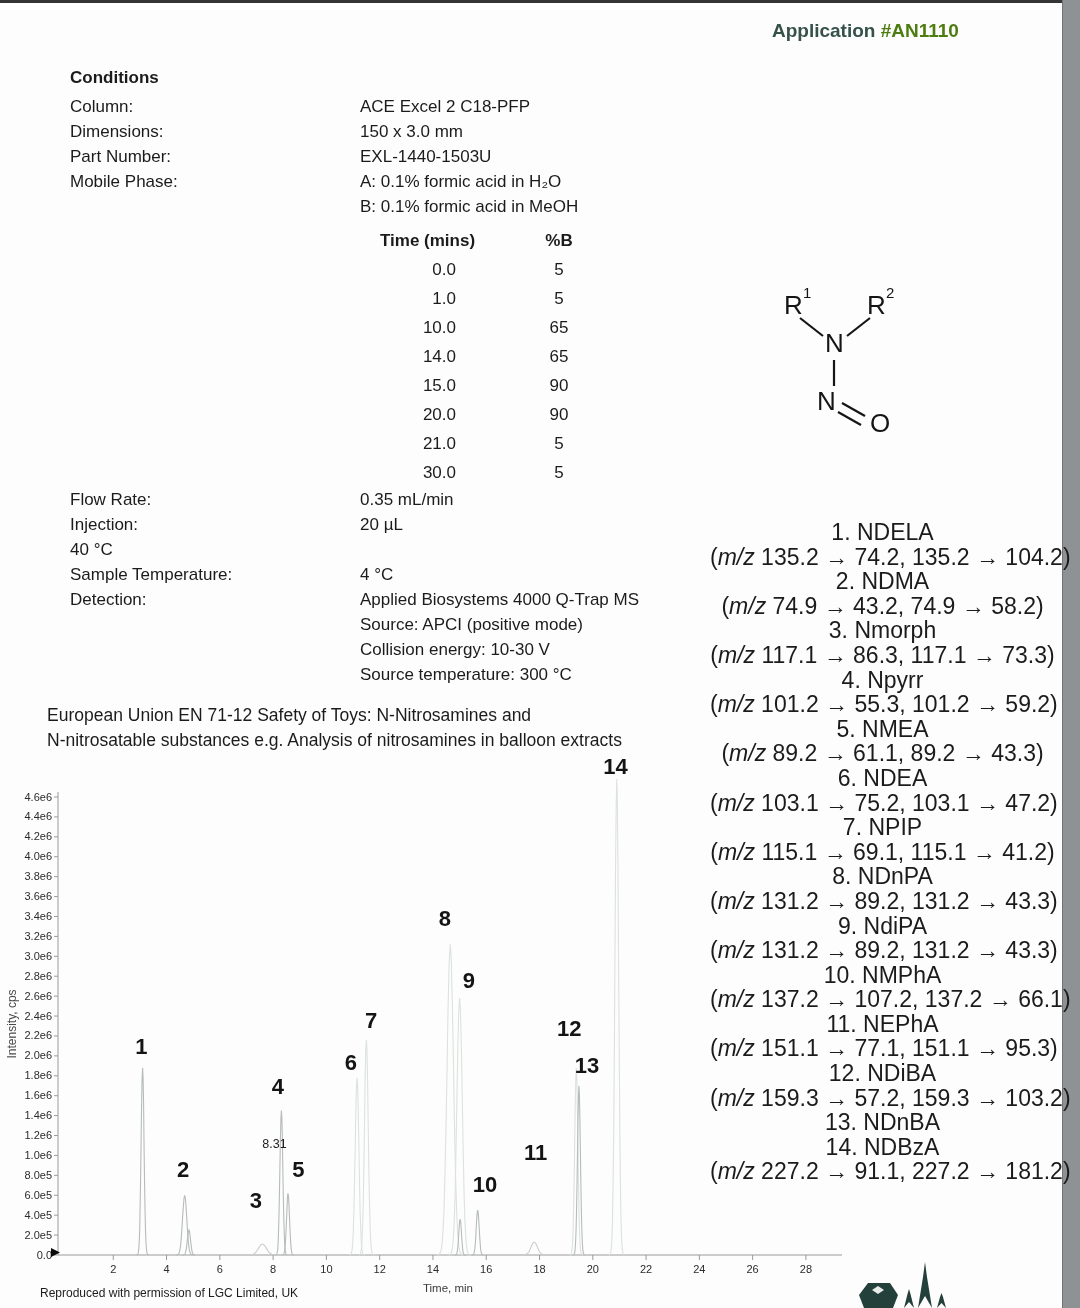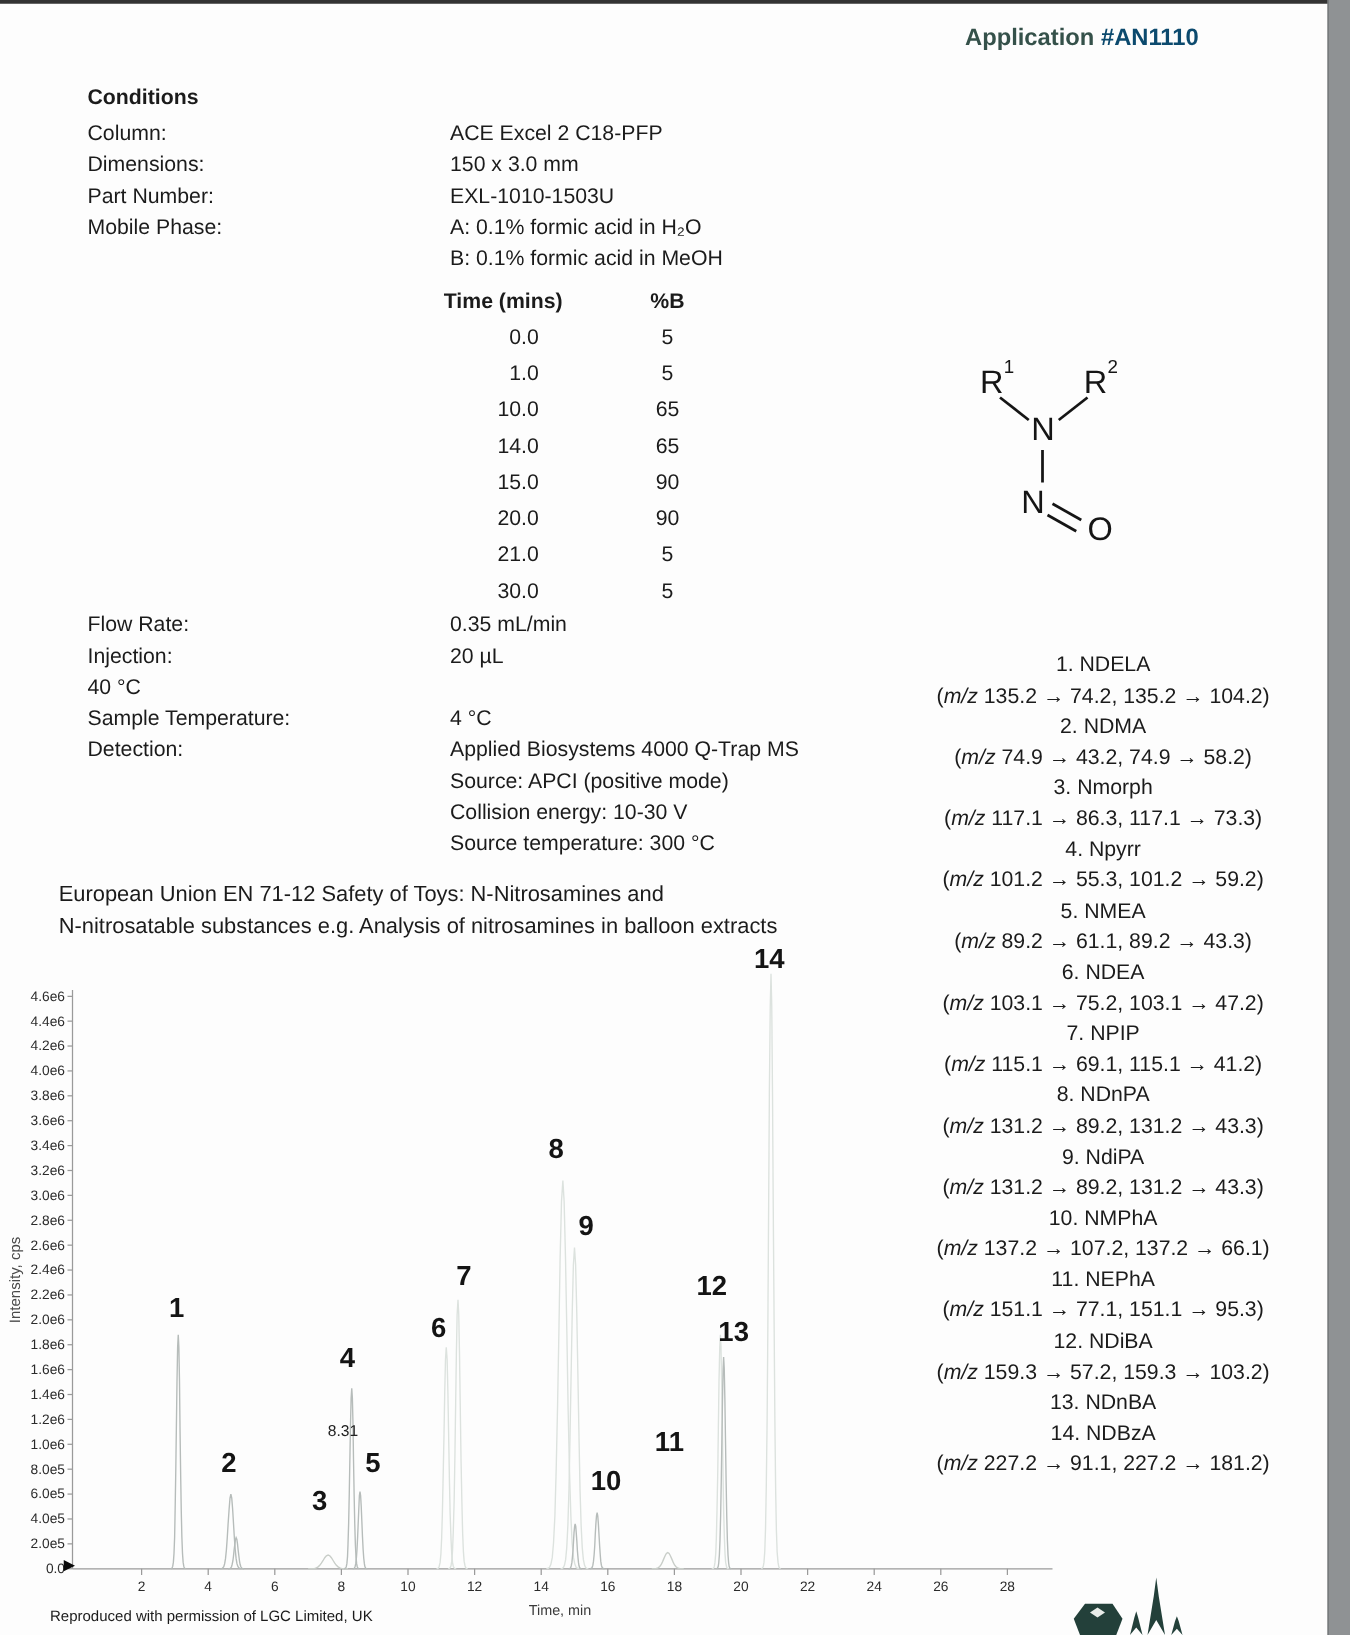--- a/index.html
+++ b/index.html
@@ -5,41 +5,41 @@
   html,body{margin:0;padding:0;}
   body{
     width:1080px;height:1308px;position:relative;overflow:hidden;
     background:#fdfdfd;color:#1b1b1b;
     font-family:"Liberation Sans", sans-serif;
   }
   .top-line{position:absolute;left:0;top:0;width:1080px;height:3px;background:#343434;}
   .right-bar{position:absolute;right:0;top:0;width:17px;height:1308px;background:#8f9294;border-left:1px solid #707475;}
   .app-header{position:absolute;left:772px;top:20px;font-size:19px;font-weight:bold;white-space:nowrap;}
   .app-header .app-label{color:#35514a;}
-  .app-header .app-number{color:#0c4a6e;}
+  .app-header .app-number{color:#4d7c0f;}
 
   .cond-heading{position:absolute;left:70px;top:68px;font-size:17px;font-weight:bold;}
   .cond-block{position:absolute;font-size:17px;}
   #cond-rows-1{left:70px;top:94px;}
   #cond-rows-2{left:70px;top:487px;}
   .cond-row{display:flex;}
   .cond-label{width:290px;flex:0 0 290px;line-height:25px;}
   .cond-values div{line-height:25px;}
 
-  .grad-table{position:absolute;left:355px;top:226px;font-size:17px;}
+  .grad-table{position:absolute;left:380px;top:226px;font-size:17px;}
   .grad-head{display:flex;font-weight:bold;line-height:29px;}
   .grad-h1{width:115px;}
   .grad-h2{width:60px;margin-left:34px;text-align:center;}
   .grad-row{display:flex;line-height:29px;}
   .grad-c1{width:115px;text-align:right;padding-right:39px;box-sizing:border-box;}
   .grad-c2{width:60px;margin-left:34px;text-align:center;}
 
   .structure{position:absolute;left:762px;top:272px;}
 
-  .compound-list{position:absolute;left:710px;top:520px;width:345px;text-align:center;font-size:17px;}
+  .compound-list{position:absolute;left:710px;top:520px;width:345px;text-align:center;font-size:23px;}
   .comp-name{line-height:24.6px;}
   .comp-trans{line-height:24.6px;white-space:nowrap;}
 
   .eu-heading{position:absolute;left:47px;top:703px;width:690px;font-size:17.5px;line-height:25px;}
 
   .chromatogram{position:absolute;left:0;top:752px;}
 
   .footer-credit{position:absolute;left:40px;top:1286px;font-size:12px;}
   .lgc-logo{position:absolute;left:852px;top:1252px;}
 </style>
@@ -64,21 +64,21 @@
     </div>
     <div class="cond-row">
       <div class="cond-label">Dimensions:</div>
       <div class="cond-values">
         <div>150 x 3.0 mm</div>
       </div>
     </div>
     <div class="cond-row">
       <div class="cond-label">Part Number:</div>
       <div class="cond-values">
-        <div>EXL-1010-1503U</div>
+        <div>EXL-1440-1503U</div>
       </div>
     </div>
     <div class="cond-row">
       <div class="cond-label">Mobile Phase:</div>
       <div class="cond-values">
         <div>A: 0.1% formic acid in H₂O</div>
         <div>B: 0.1% formic acid in MeOH</div>
       </div>
     </div>
   </div>

